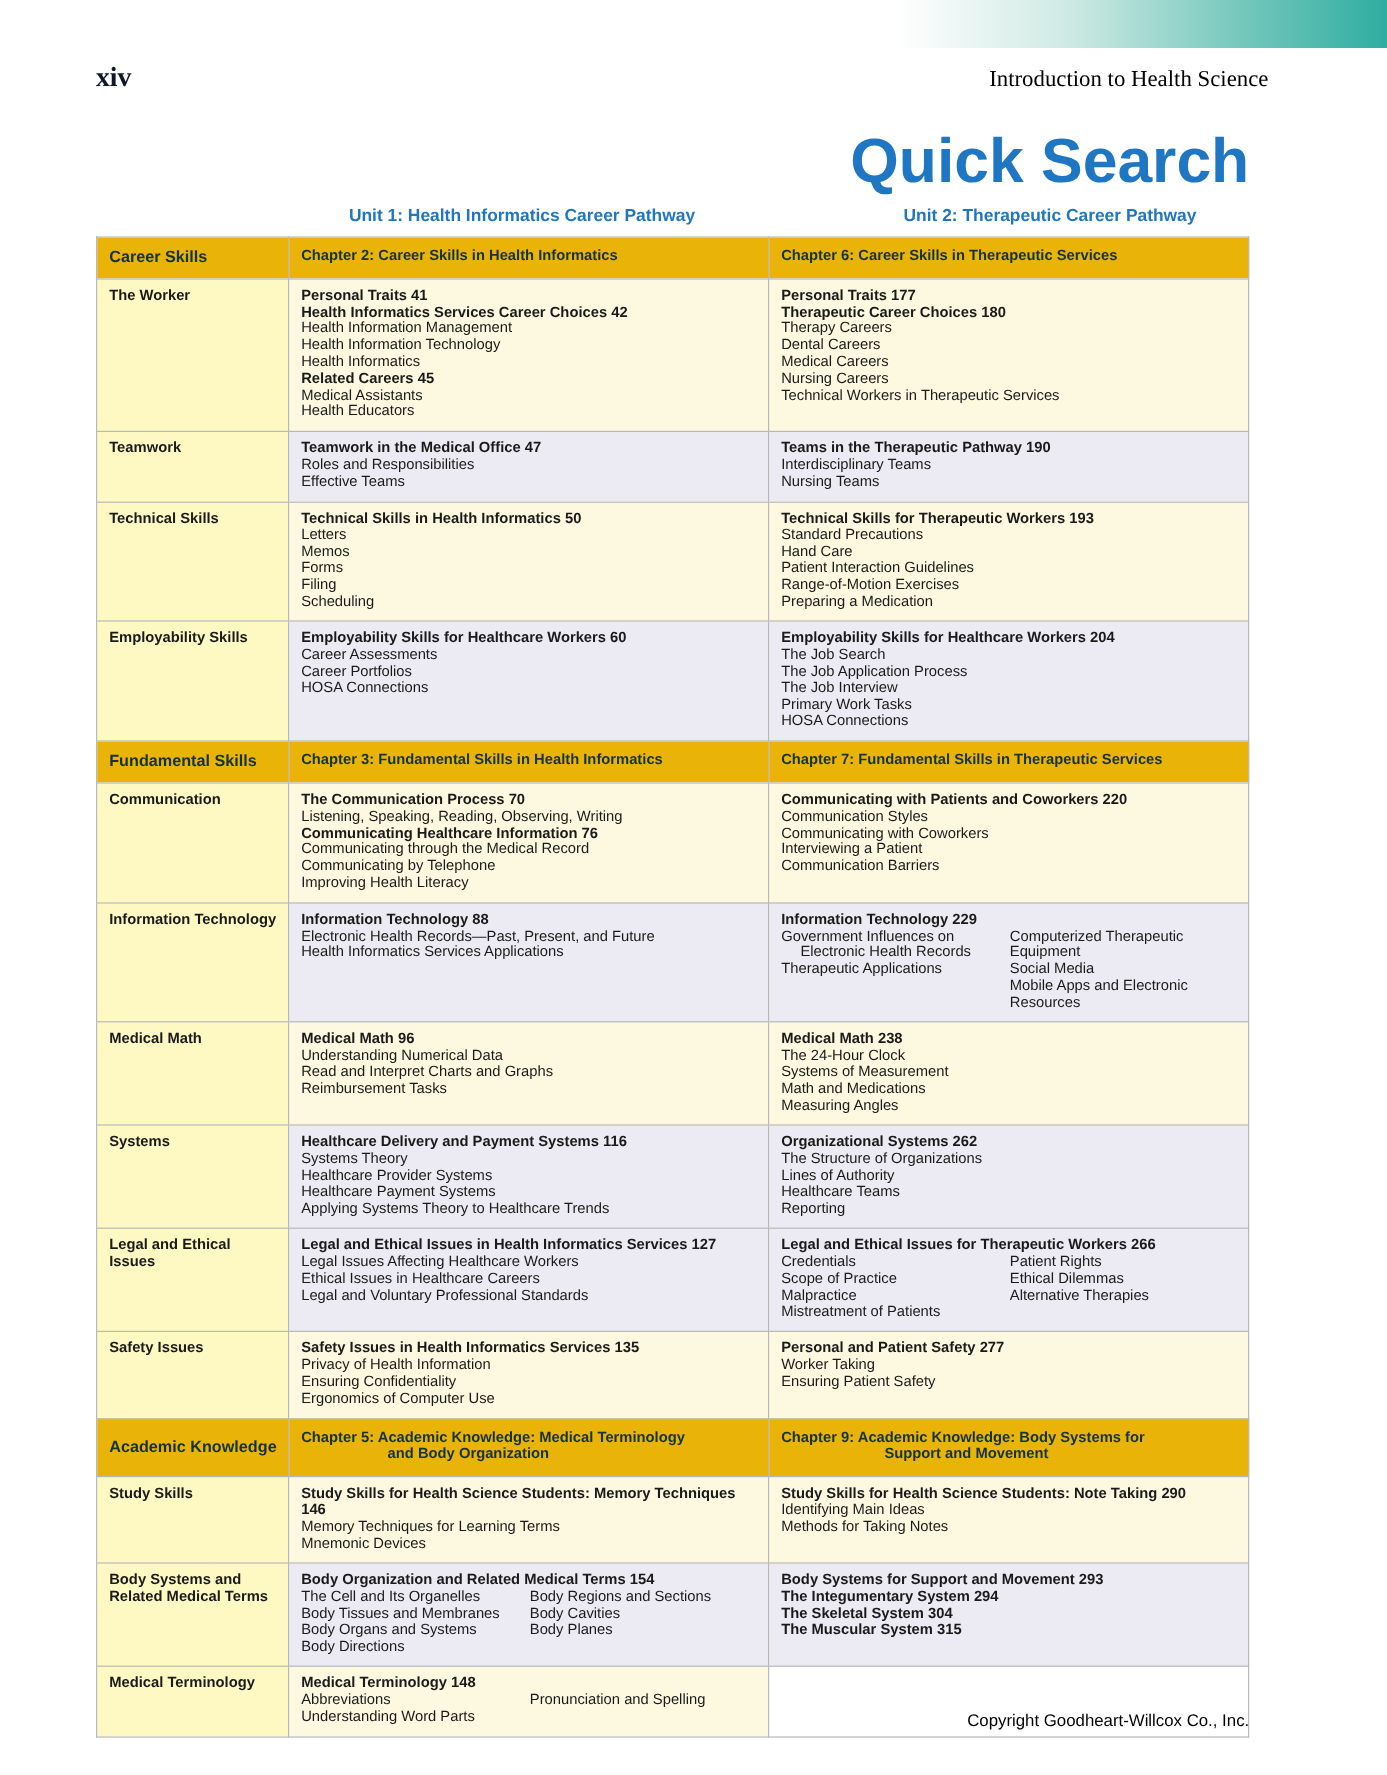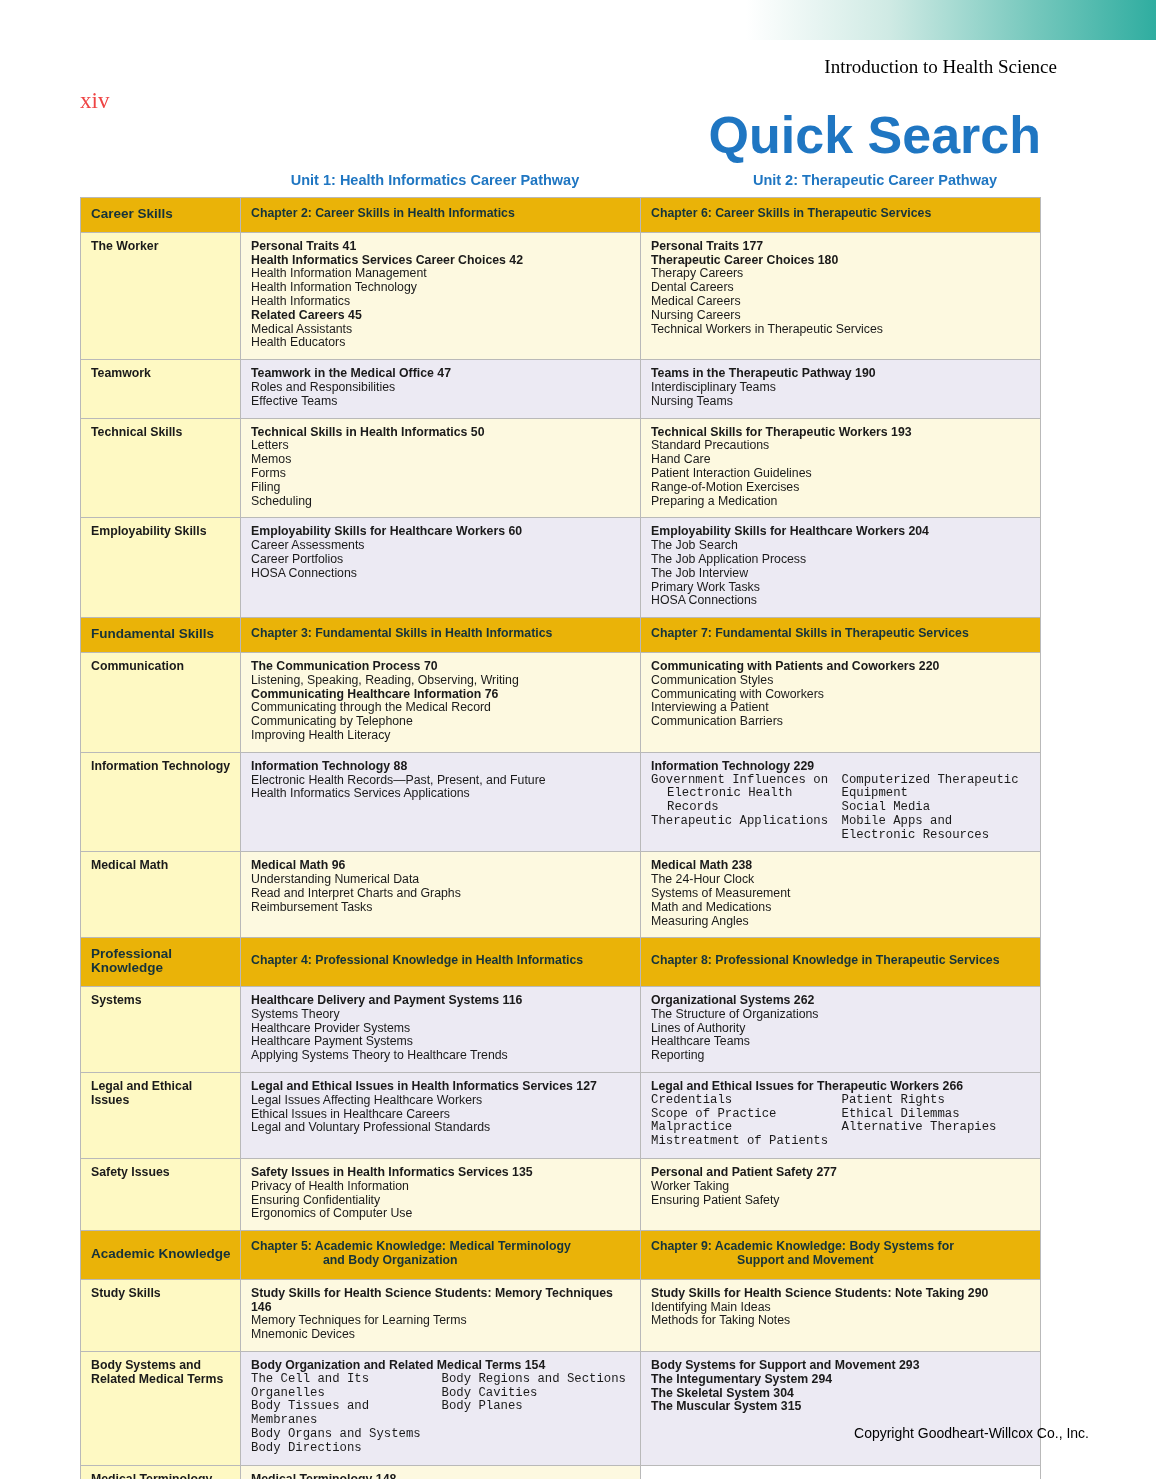--- a/index.html
+++ b/index.html
@@ -11,21 +11,21 @@
     position:relative;
     overflow:hidden;
   }
   .corner-gradient{
     position:absolute; top:0; right:0; width:410px; height:40px;
     background:linear-gradient(to right,#ffffff 0%,#cfeae4 35%,#76c8bd 70%,#2fada0 100%);
   }
   .folio{
     position:absolute; left:80px; top:52px;
     font-family:"Liberation Serif", serif;
-    font-weight:normal; font-size:23px; color:#ef4444;margin-top:36px;
+    font-weight:bold; font-size:23px; color:#0f172a;
   }
   .running-head{
     position:absolute; right:99px; top:56px;
     font-family:"Liberation Serif", serif;
     font-size:19px; color:#000;
   }
   .title{
     position:absolute; top:105px; right:115px;
     font-family:"Liberation Sans", sans-serif;
     font-weight:bold; font-size:52px; color:#1f76c2;
@@ -79,29 +79,28 @@
     line-height:15px;
   }
   td.cell-yellow{ background:#fdf9e0; }
   td.cell-purple{ background:#eceaf3; }
   td.empty{ background:#ffffff; border:none; }
 
   .hl{ font-weight:bold; }
   .sub{ font-weight:normal; }
   .two-col{
     display:flex;
-    font-family:Liberation Mono, monospace;
   }
   .two-col .colA{ width:50%; }
   .two-col .colB{ width:50%; }
   .indent{ padding-left:16px; display:block; }
 
   .copyright{
     position:absolute; left:0; top:1425px; width:1156px;
-    text-align:right; padding-right:67px;
+    text-align:right; padding-right:115px;
     font-size:14px; color:#000;
     font-family:"Liberation Sans", sans-serif;
   }
   .line{ display:block; }
 </style>
 </head>
 <body>
 
 <div class="corner-gradient"></div>
 
@@ -262,25 +261,20 @@
     </td>
     <td class="cell-yellow">
       <span class="line hl">Medical Math   238</span>
       <span class="line sub">The 24-Hour Clock</span>
       <span class="line sub">Systems of Measurement</span>
       <span class="line sub">Math and Medications</span>
       <span class="line sub">Measuring Angles</span>
     </td>
   </tr>
 
-  <tr class="section">
-    <td class="lbl">Professional Knowledge</td>
-    <td class="ch">Chapter 4: Professional Knowledge in Health Informatics</td>
-    <td class="ch">Chapter 8: Professional Knowledge in Therapeutic Services</td>
-  </tr>
 
   <tr>
     <td class="rowlabel">Systems</td>
     <td class="cell-purple">
       <span class="line hl">Healthcare Delivery and Payment Systems   116</span>
       <span class="line sub">Systems Theory</span>
       <span class="line sub">Healthcare Provider Systems</span>
       <span class="line sub">Healthcare Payment Systems</span>
       <span class="line sub">Applying Systems Theory to Healthcare Trends</span>
     </td>

